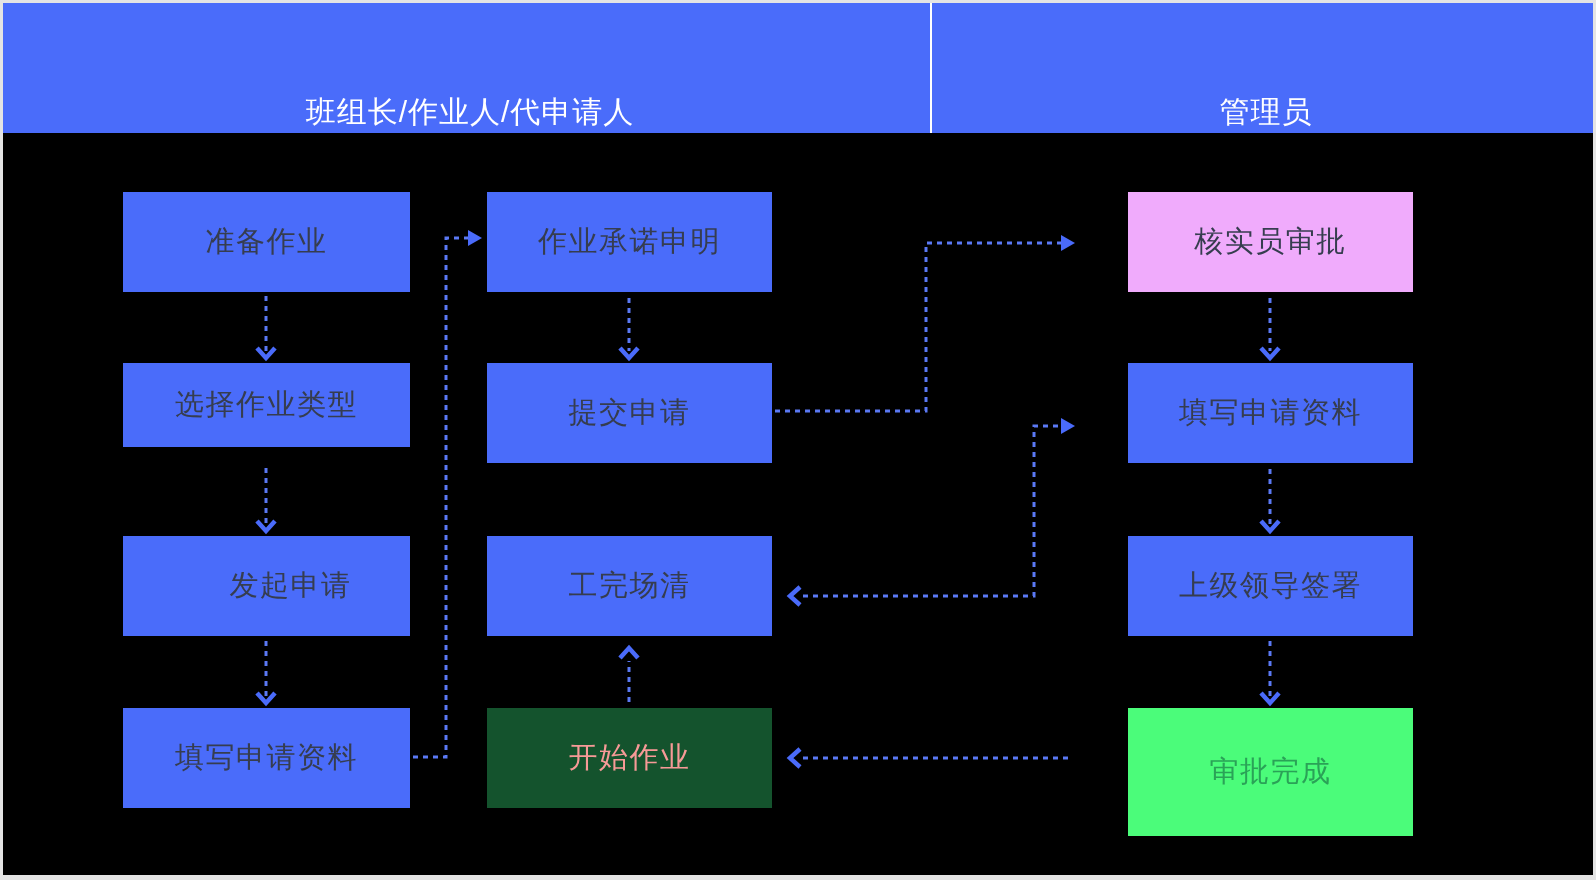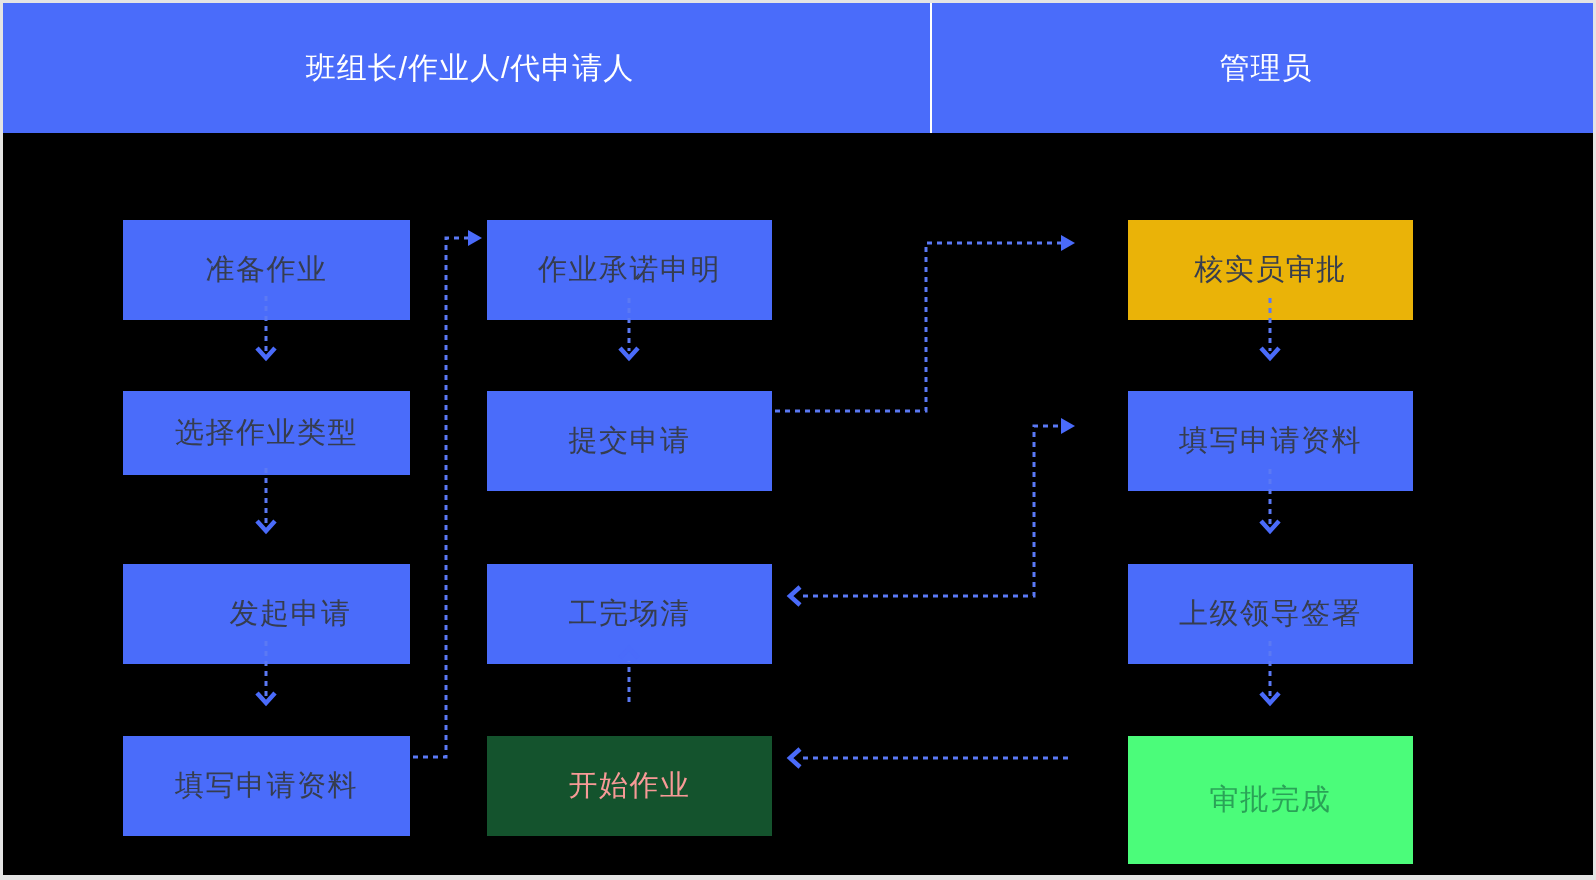--- a/index.html
+++ b/index.html
@@ -10,32 +10,32 @@
     width:1596px;height:880px;
     background:#000000;
     overflow:hidden;
     box-shadow: inset 0 0 0 3px #e4e4e4, inset 0 -5px 0 0 #e4e4e4;
   }
   .header{
     position:absolute;left:3px;top:3px;right:3px;height:130px;
     display:flex;
   }
   .header-cell{
-    display:flex;align-items:center;justify-content:center;
+    display:flex;align-items:flex-end;justify-content:center;
     color:#ffffff;font-size:30px;font-weight:500;letter-spacing:1px;
     height:100%;
     padding-left:7px;
   }
   .header-cell.left{width:927px;}
   .header-cell.right{flex:1;}
   .header-divider{width:2px;height:100%;background:#ffffff;}
   .node{
     position:absolute;
     display:flex;align-items:center;justify-content:center;
-    font-size:29px;font-weight:500;letter-spacing:1.5px;margin-top:28px;
+    font-size:29px;font-weight:500;letter-spacing:1.5px;
   }
   #edge-layer{position:absolute;left:0;top:0;pointer-events:none;}
   .edge-line{fill:none;stroke-width:3;stroke-dasharray:5 5;}
   .edge-chevron{fill:none;stroke-width:4.5;stroke-linecap:butt;stroke-linejoin:miter;}
 </style>
 </head>
 <body>
 
 <div class="frame">
 
@@ -67,21 +67,21 @@
       </div>
       <div class="node" style="left: 487px; top: 363px; width: 285px; height: 100px; background: rgb(74, 108, 250); color: rgb(54, 61, 79);">
         <span>提交申请</span>
       </div>
       <div class="node" style="left: 487px; top: 536px; width: 285px; height: 100px; background: rgb(74, 108, 250); color: rgb(54, 61, 79);">
         <span>工完场清</span>
       </div>
       <div class="node" style="left: 487px; top: 708px; width: 285px; height: 100px; background: #14532d; color: rgb(247, 154, 151);">
         <span>开始作业</span>
       </div>
-      <div class="node" style="left: 1128px; top: 192px; width: 285px; height: 100px; background: #eab308; color: rgb(54, 61, 79);">
+      <div class="node" style="left: 1128px; top: 192px; width: 285px; height: 100px; background: #f0abfc; color: rgb(54, 61, 79);">
         <span>核实员审批</span>
       </div>
       <div class="node" style="left: 1128px; top: 363px; width: 285px; height: 100px; background: rgb(74, 108, 250); color: rgb(54, 61, 79);">
         <span>填写申请资料</span>
       </div>
       <div class="node" style="left: 1128px; top: 536px; width: 285px; height: 100px; background: rgb(74, 108, 250); color: rgb(54, 61, 79);">
         <span>上级领导签署</span>
       </div>
       <div class="node" style="left: 1128px; top: 708px; width: 285px; height: 128px; background: rgb(75, 252, 122); color: rgb(42, 162, 87);">
         <span>审批完成</span>

